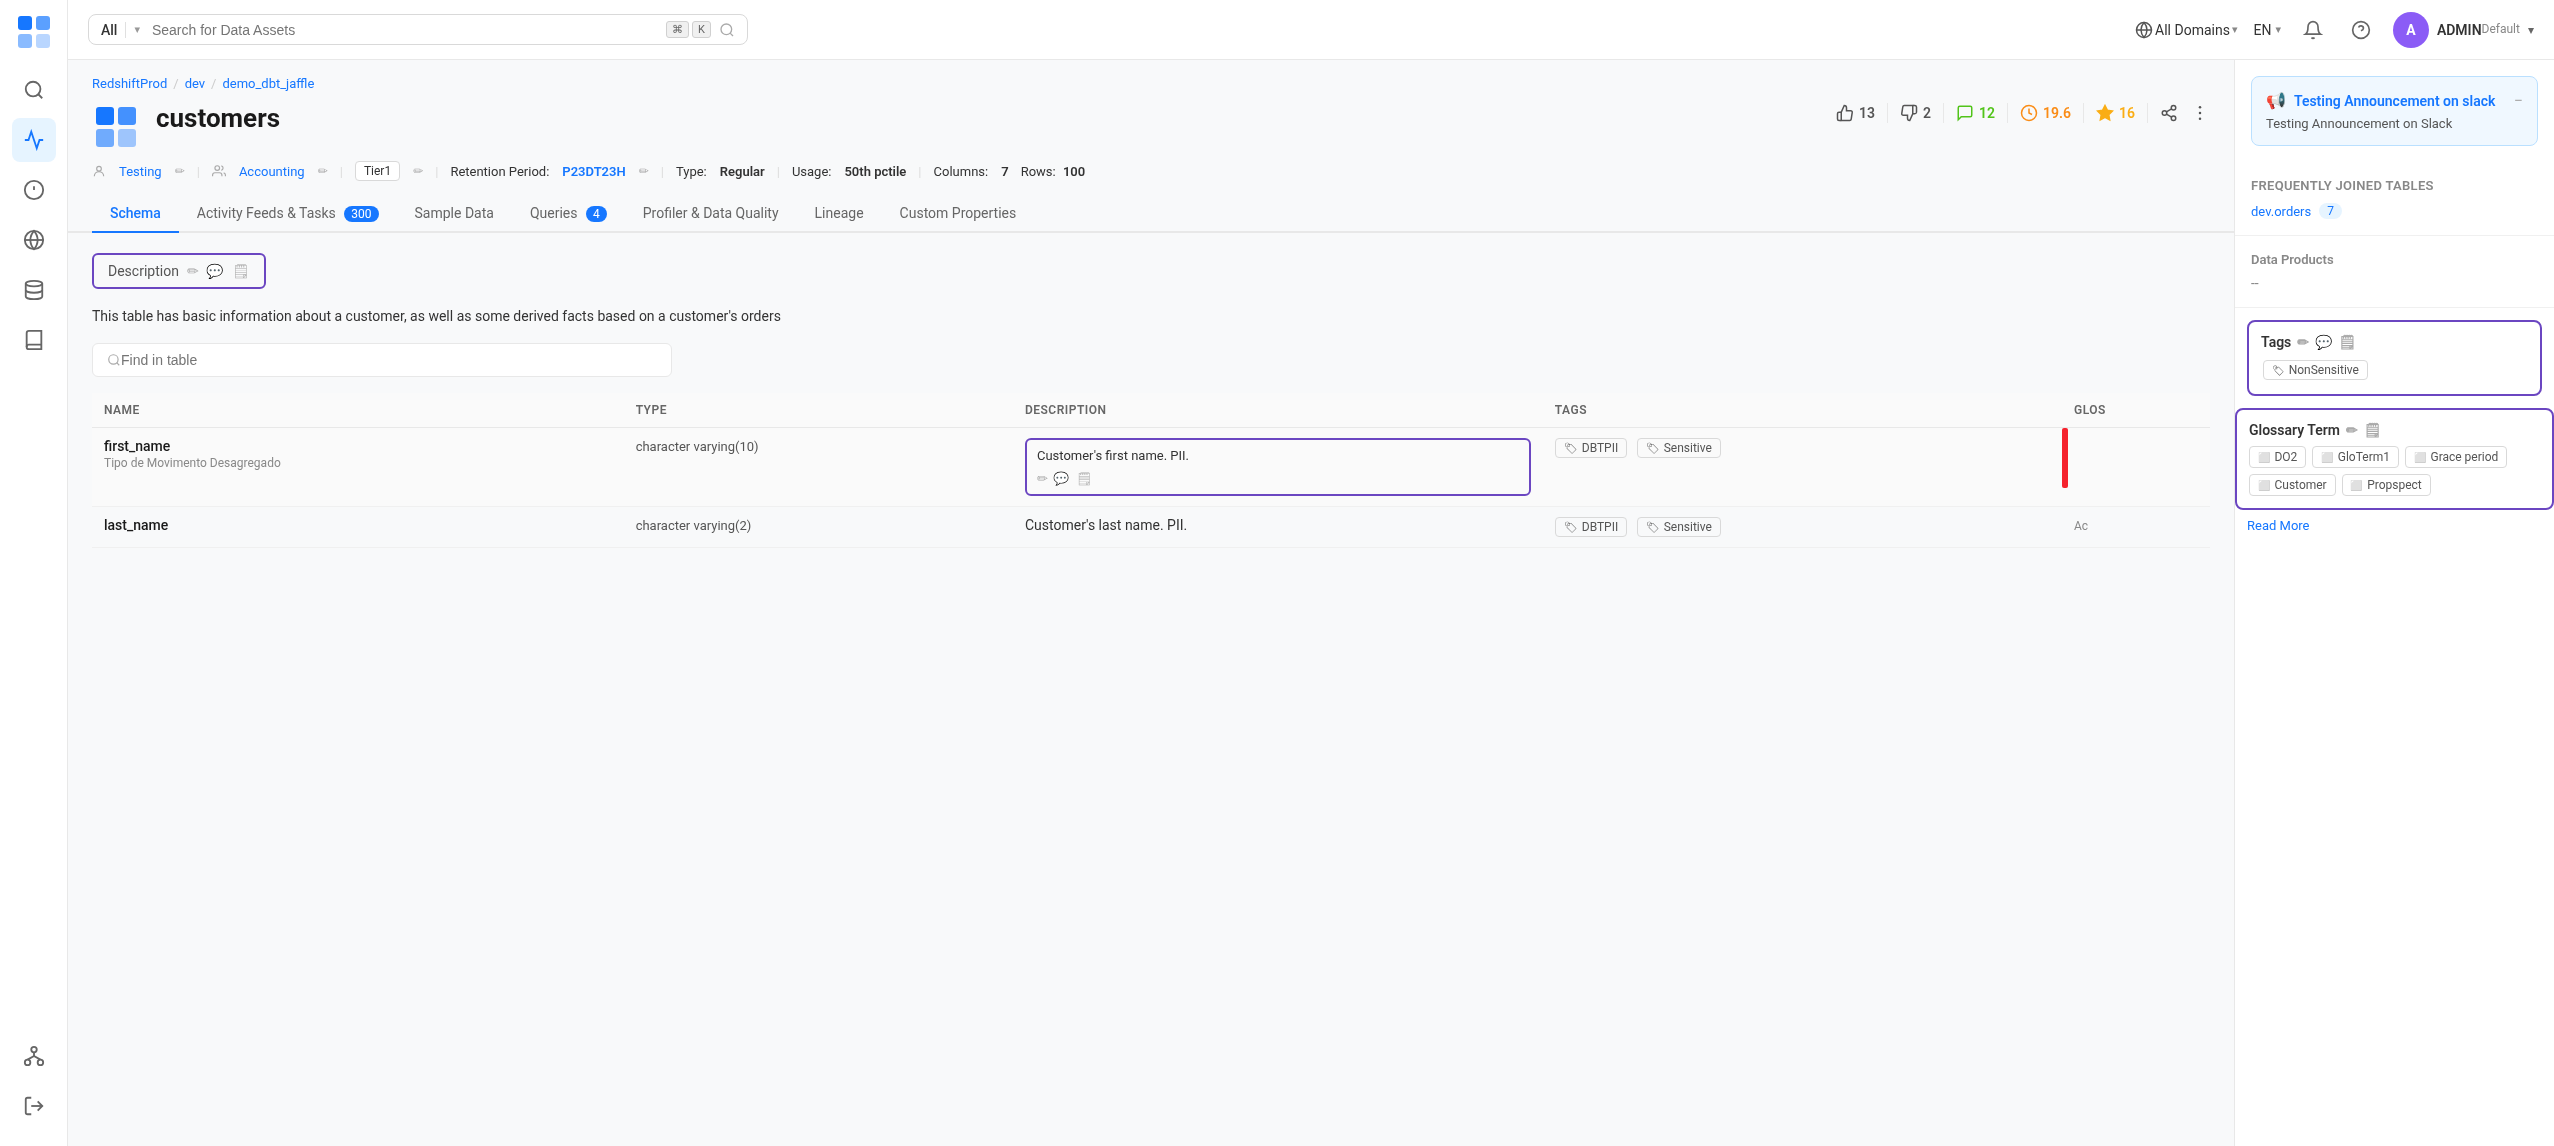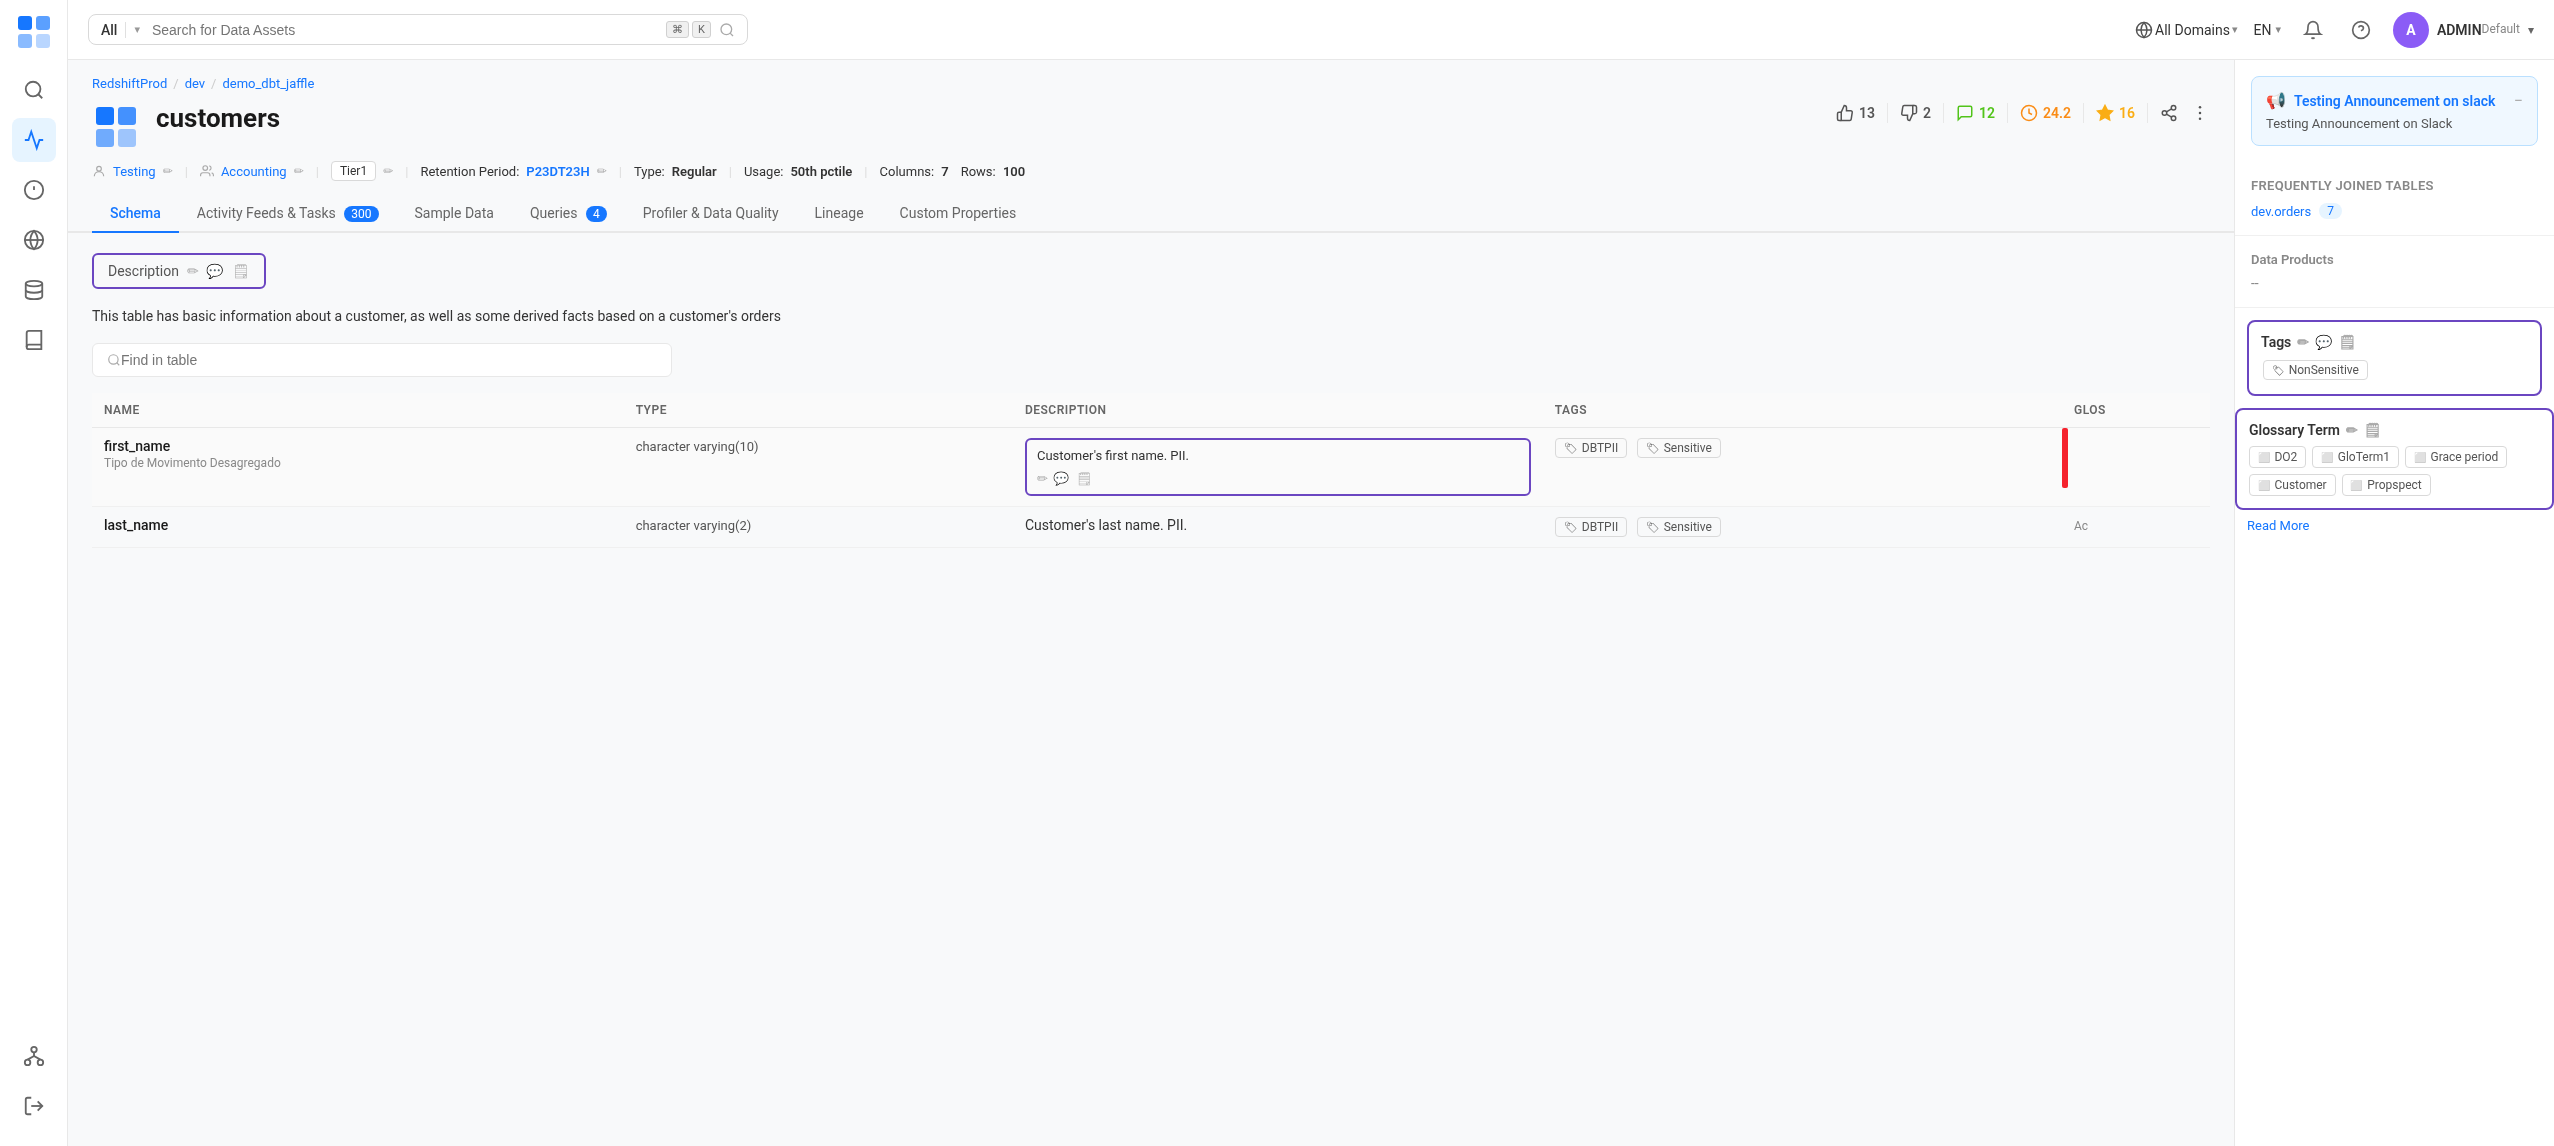--- a/index.html
+++ b/index.html
@@ -45,21 +45,21 @@
     .header-actions { margin-left: auto; display: flex; align-items: center; gap: 12px; }
     .action-btn { display: flex; align-items: center; gap: 5px; font-size: 14px; color: #555; cursor: pointer; }
     .action-btn .count { font-weight: 600; }
     .action-btn.green { color: #52c41a; }
     .action-btn.orange { color: #fa8c16; }
     .action-btn.gold { color: #faad14; }
     .action-divider { width: 1px; height: 20px; background: #e8e8e8; }
 
     
     .metadata-row { padding: 10px 24px; display: flex; flex-wrap: wrap; align-items: center; gap: 12px; font-size: 13px; }
-    .meta-tag { display: flex; align-items: center; gap: 7px; }
+    .meta-tag { display: flex; align-items: center; gap: 13px; }
     .meta-tag .label { color: #1677ff; cursor: pointer; font-size: 13px; }
     .meta-tag .edit-icon { color: #aaa; cursor: pointer; font-size: 12px; }
     .meta-separator { color: #ddd; }
     .tier-badge { background: #fff; border: 1px solid #d9d9d9; border-radius: 4px; padding: 2px 8px; font-size: 12px; }
     .retention-val { font-weight: 600; color: #1677ff; }
     .type-val { font-weight: 600; }
     .usage-val { font-weight: 600; }
     .rows-info { font-size: 13px; }
     .rows-val { font-weight: 600; }
 
@@ -307,21 +307,21 @@
                   <path d="M21 15a2 2 0 0 1-2 2H7l-4 4V5a2 2 0 0 1 2-2h14a2 2 0 0 1 2 2z"></path>
                 </svg>
               <span class="count">12</span>
             </div>
             <div class="action-divider"></div>
             <div class="action-btn orange">
               <svg width="18" height="18" viewBox="0 0 24 24" fill="none" stroke="#fa8c16" stroke-width="2">
                   <circle cx="12" cy="12" r="10"></circle>
                   <polyline points="12 6 12 12 16 14"></polyline>
                 </svg>
-              <span class="count">24.2</span>
+              <span class="count">19.6</span>
             </div>
             <div class="action-divider"></div>
             <div class="action-btn gold">
               <svg width="18" height="18" viewBox="0 0 24 24" fill="#faad14" stroke="#faad14" stroke-width="2">
                   <polygon points="12 2 15.09 8.26 22 9.27 17 14.14 18.18 21.02 12 17.77 5.82 21.02 7 14.14 2 9.27 8.91 8.26 12 2"></polygon>
                 </svg>
               <span class="count">16</span>
             </div>
             <div class="action-divider"></div>
             <div class="action-btn">

